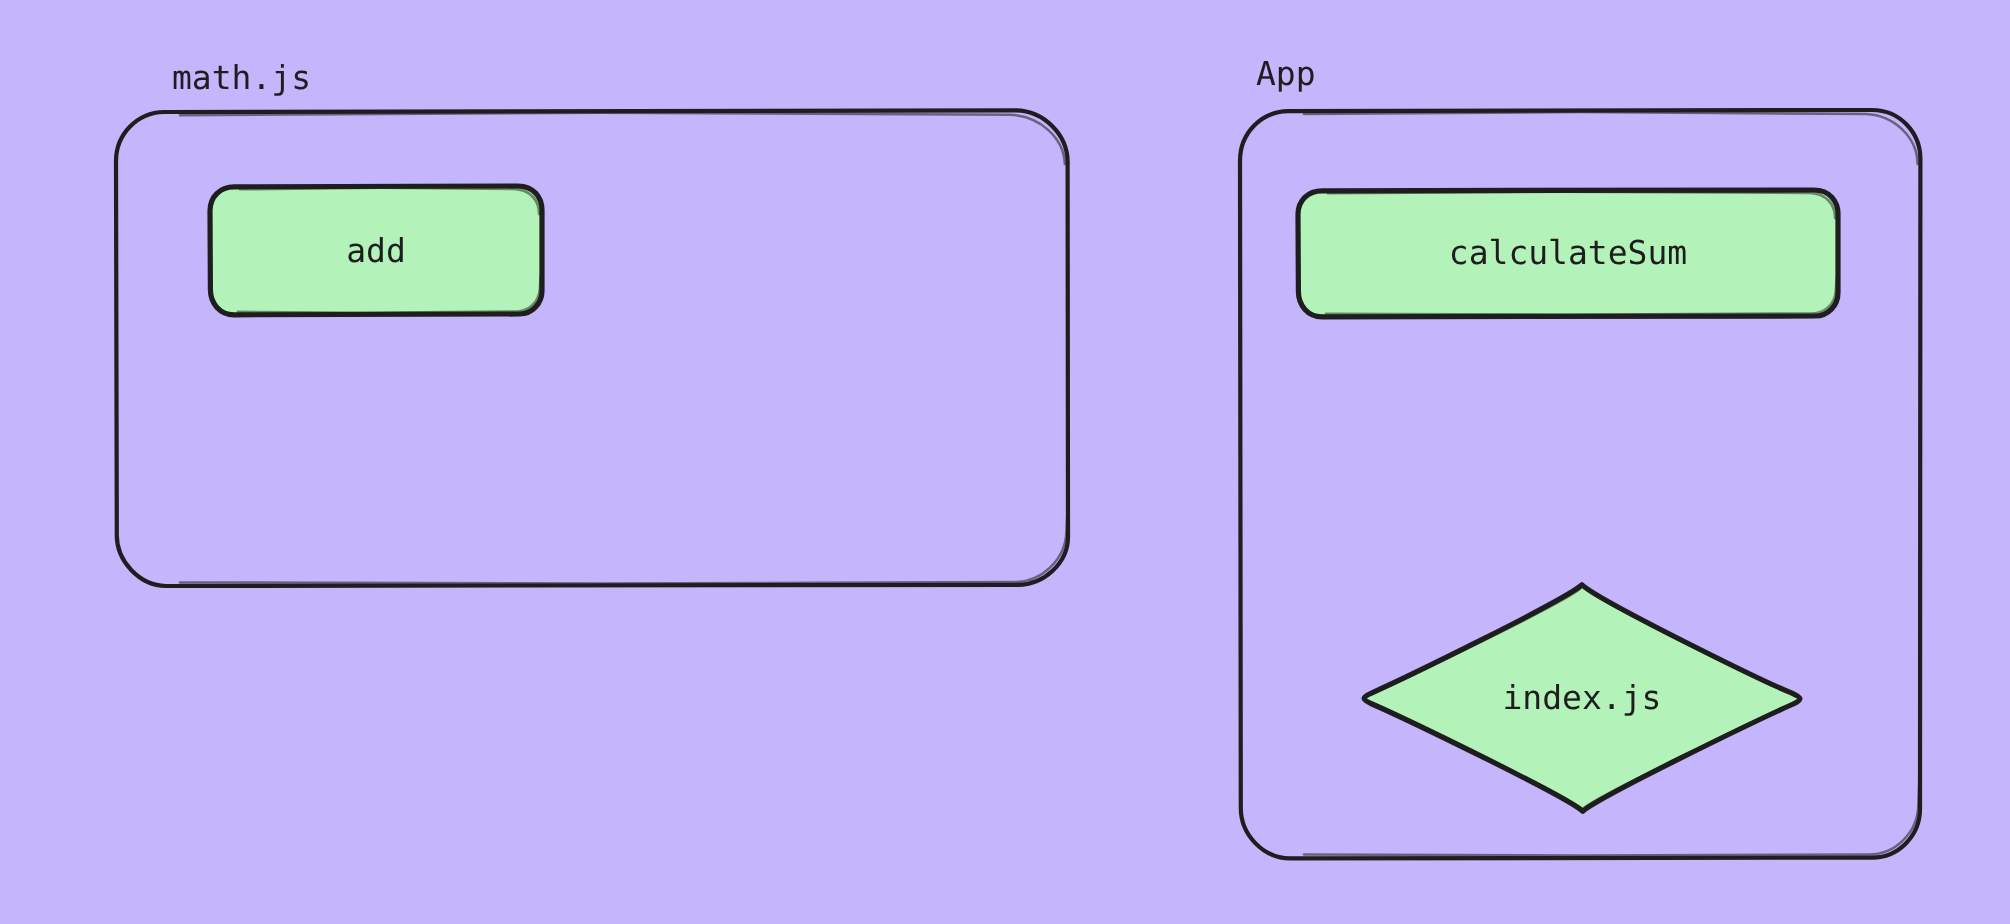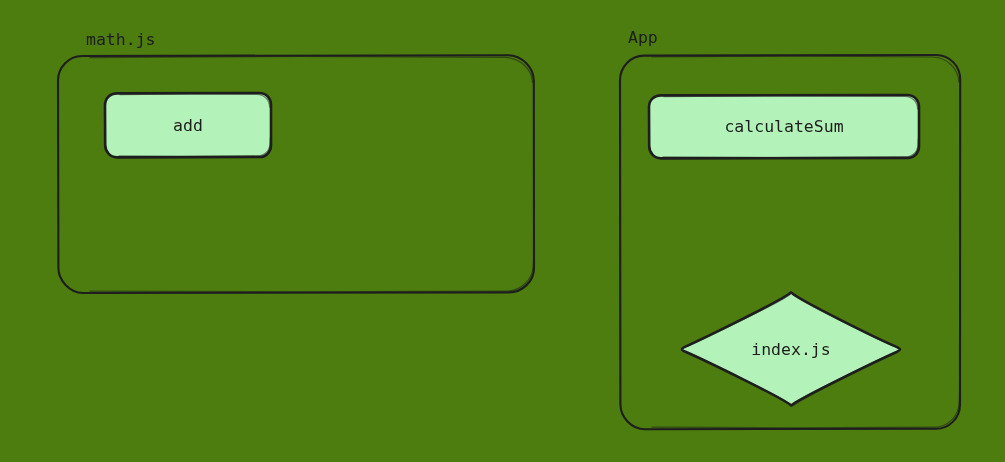--- a/index.html
+++ b/index.html
@@ -69,21 +69,21 @@
     font-family: "DejaVu Sans Mono", monospace;
     font-size: 16.5px;
     fill: #1e1e1e;
     text-anchor: middle;
     dominant-baseline: middle;
   }
 </style>
 </head>
 <body>
 
-<div id="canvas" style="background: #4d7c0f;">
+<div id="canvas" style="background: #c4b5fd;">
 
   <svg id="diagram-svg" viewBox="0 0 1005 462" xmlns="http://www.w3.org/2000/svg">
 
     <g>
 
       <path class="sketch-stroke" d="M 82,56 L 508,55.2
            C 522,55.4 533.6,67.4 533.8,80.6
            L 534,268
            C 534.2,281.6 521.8,292.6 508.6,292.4
            L 83,293

